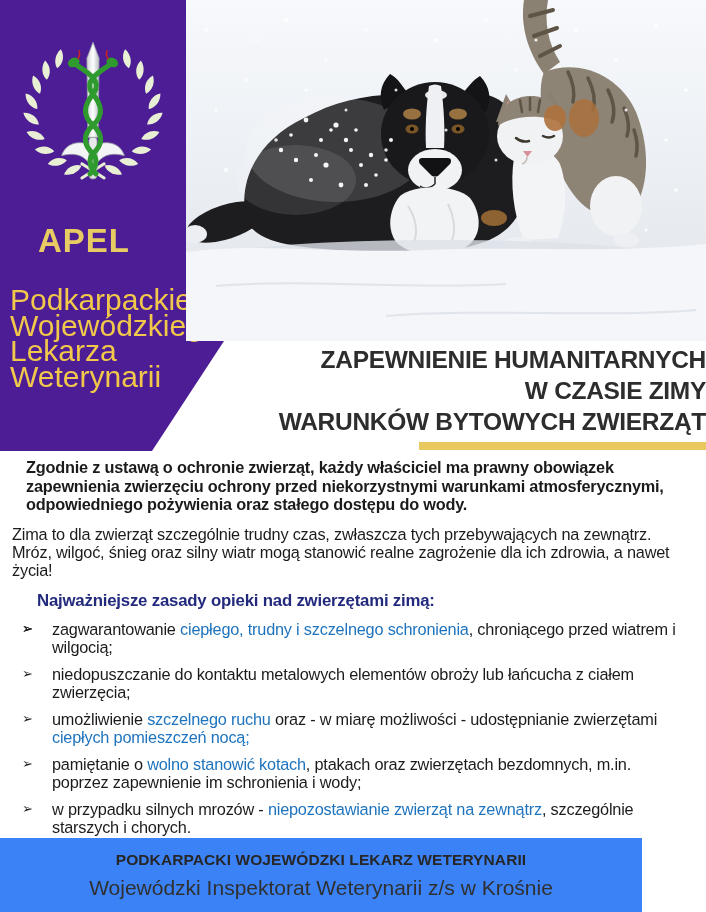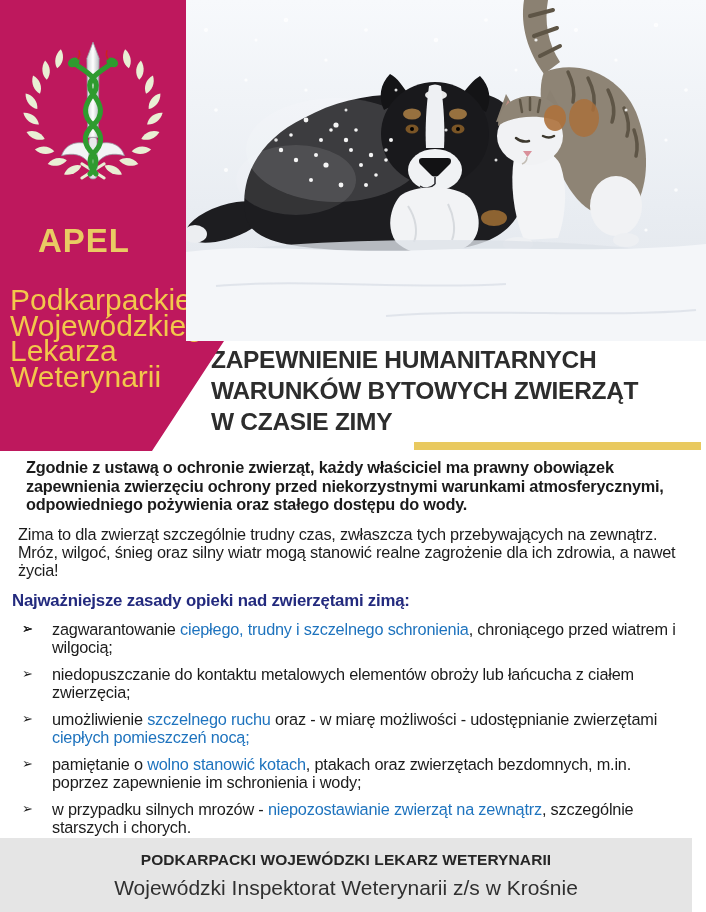--- a/index.html
+++ b/index.html
@@ -6,47 +6,47 @@
   .poster{
     position:relative;width:706px;height:912px;background:#ffffff;
     font-family:"Liberation Sans",sans-serif;overflow:hidden;margin:0 auto;
     color:#1b1b1b;
   }
   
   .photo{position:absolute;left:186px;top:0;width:520px;height:341px;}
   .photo svg{display:block;width:100%;height:100%;}
   
   .panel{
-    position:absolute;left:0;top:0;width:224px;height:451px;background:#be185d;z-index:3;
+    position:absolute;left:0;top:0;width:224px;height:451px;background:#4c1d95;z-index:3;
     clip-path:polygon(0 0,186px 0,186px 341px,224px 341px,152px 451px,0 451px);
   }
   .logo{position:absolute;left:17px;top:32px;width:152px;height:152px;}
   .apel{position:absolute;left:38px;top:222px;font-size:33px;font-weight:bold;
         letter-spacing:1px;color:#e9cb63;}
   .panel-sub{position:absolute;left:10px;top:287px;width:182px;font-size:30px;
         line-height:25.5px;color:#f2c84b;}
   
-  .title-block{position:absolute;top:344px;right:0;width:490px;text-align:left;
-        padding-right:5px;z-index:2;}
+  .title-block{position:absolute;top:344px;right:0;width:490px;text-align:right;
+        z-index:2;}
   .title-line{font-weight:bold;font-size:24.5px;line-height:31px;color:#2d2d2d;
         letter-spacing:-0.3px;}
   .gold-bar{margin:5px 0 0 auto;width:287px;height:8px;background:#e9c95f;}
   
   .content{position:absolute;top:455px;left:0;width:706px;font-size:16.3px;
         letter-spacing:-0.2px;color:#1b1b1b;}
   .p-legal{font-weight:bold;text-align:left;margin:3px 26px 0;line-height:18.6px;}
-  .p-winter{margin:11px 18px 0;line-height:18px;}
-  .rules-heading{margin:12px 12px 0;font-weight:bold;font-size:16.8px;color:#232a7e;}
+  .p-winter{margin:11px 12px 0;line-height:18px;}
+  .rules-heading{margin:12px 37px 0;font-weight:bold;font-size:16.8px;color:#232a7e;}
   ul.rules{list-style:none;margin:7px 0 0;padding:0;}
   ul.rules li{position:relative;margin:9px 18px 0 0;padding-left:52px;line-height:18px;}
   .arrow{position:absolute;left:22px;top:0;font-size:13px;color:#1b1b1b;
         font-family:"DejaVu Sans",sans-serif;}
   .seg-blue{color:#1e73be;}
   
-  .footer{position:absolute;left:0;bottom:0;width:692px;height:74px;background:#e5e5e5;
+  .footer{position:absolute;left:0;bottom:0;width:642px;height:74px;background:#3b82f6;
         text-align:center;z-index:2;}
   .footer-l1{padding-top:13px;font-weight:bold;font-size:15.5px;color:#262626;
         letter-spacing:0.1px;}
   .footer-l2{margin-top:7px;font-size:21px;color:#303030;}
 </style>
 </head>
 <body>
 
 <div class="poster">
 
@@ -223,22 +223,22 @@
         <ellipse cx="94" cy="30" rx="6" ry="4.5" fill="#2f9b2f" transform="rotate(25 94 30)"></ellipse>
         <path d="M60,27 q3,-5 1,-9 M90,27 q-3,-5 -1,-9" stroke="#cc2222" stroke-width="1.5" fill="none"></path>
       </g>
     </svg>
     <div class="apel">APEL</div>
     <div class="panel-sub">Podkarpackiego Wojewódzkiego Lekarza Weterynarii</div>
   </div>
 
   <div class="title-block">
     <div class="title-line">ZAPEWNIENIE HUMANITARNYCH</div>
+    <div class="title-line">W CZASIE ZIMY</div>
     <div class="title-line">WARUNKÓW BYTOWYCH ZWIERZĄT</div>
-    <div class="title-line">W CZASIE ZIMY</div>
     <div class="gold-bar"></div>
   </div>
 
   <div class="content">
     <p class="p-legal">Zgodnie z ustawą o ochronie zwierząt, każdy właściciel ma prawny obowiązek zapewnienia zwierzęciu ochrony przed niekorzystnymi warunkami atmosferycznymi, odpowiedniego pożywienia oraz stałego dostępu do wody.</p>
     <p class="p-winter">Zima to dla zwierząt szczególnie trudny czas, zwłaszcza tych przebywających na zewnątrz. Mróz, wilgoć, śnieg oraz silny wiatr mogą stanowić realne zagrożenie dla ich zdrowia, a nawet życia!</p>
     <div class="rules-heading">Najważniejsze zasady opieki nad zwierzętami zimą:</div>
     <ul class="rules">
       <li>
         <span class="arrow">➢</span>

